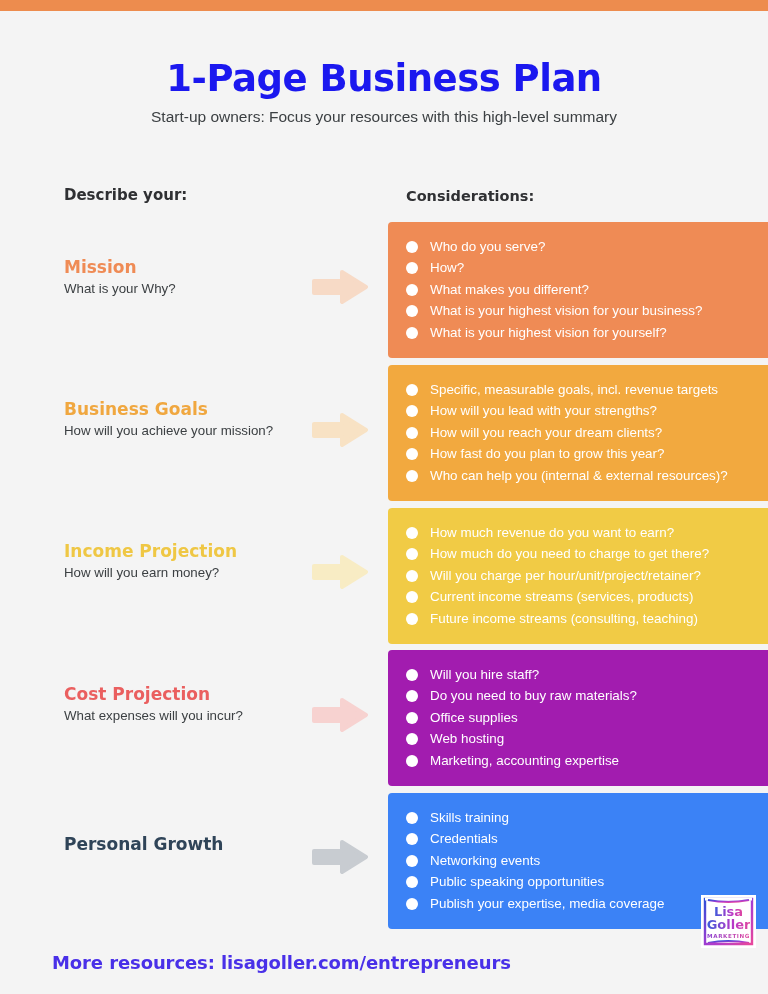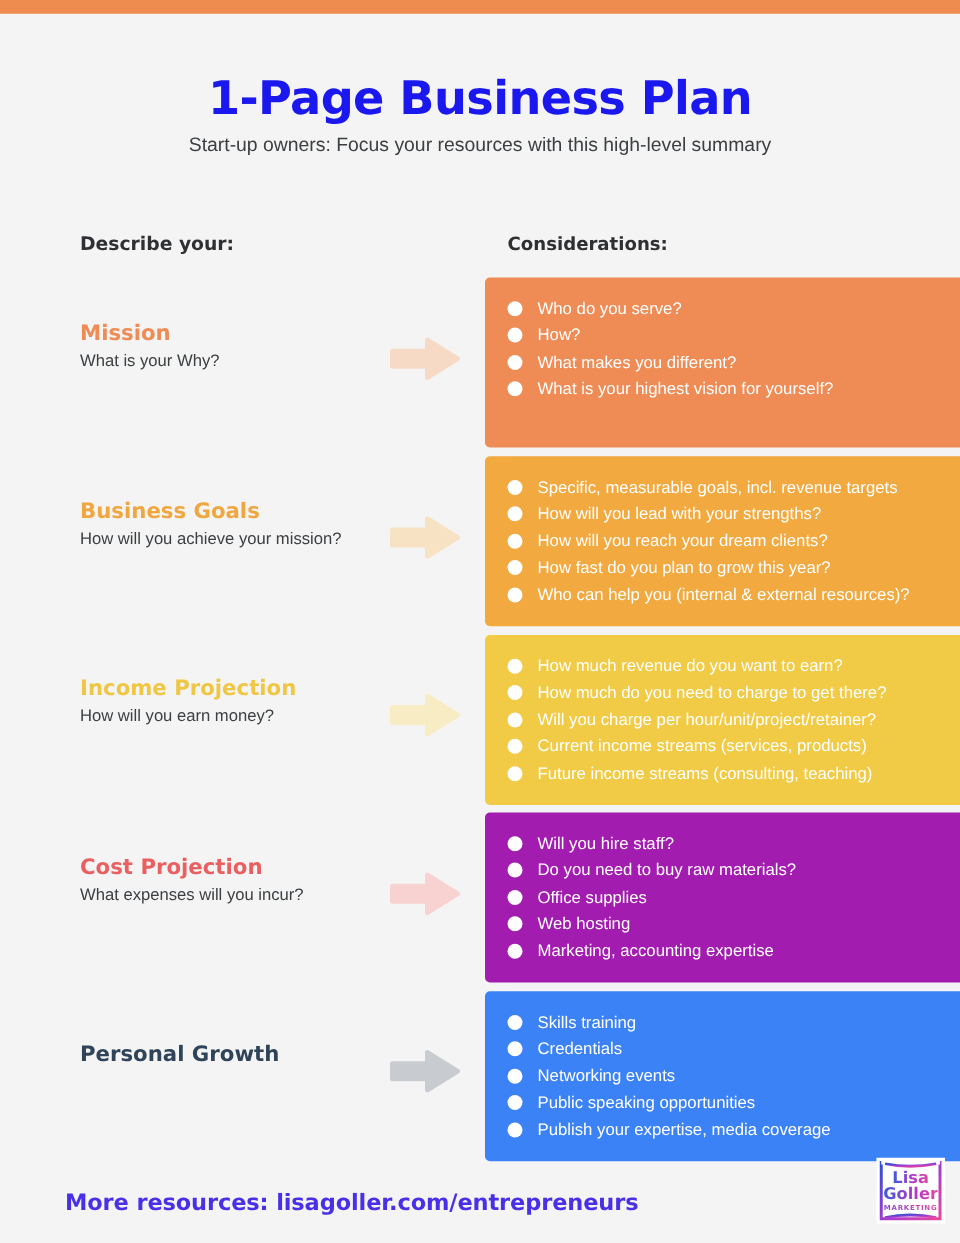--- a/index.html
+++ b/index.html
@@ -124,21 +124,21 @@
     left: 52px;
     top: 952px;
     font-size: 18px;
     font-weight: bold;
     color: #4930e8;
     letter-spacing: -0.1px;
   }
   .logo-frame {
     position: absolute;
     left: 701px;
-    top: 926px;
+    top: 895px;
     width: 55px;
     height: 53px;
     text-decoration: underline;
   }
   .logo-l1, .logo-l2 {
     font-size: 13px;
     font-weight: bold;
     line-height: 1.0;
     background: linear-gradient(90deg, #3b5bdb 0%, #b838c8 60%, #e0489f 100%);
     -webkit-background-clip: text;
@@ -175,20 +175,24 @@
           <span class="dot"></span>
           <span class="bullet-text">Who do you serve?</span>
         </div>
         <div class="bullet-line">
           <span class="dot"></span>
           <span class="bullet-text">How?</span>
         </div>
         <div class="bullet-line">
           <span class="dot"></span>
           <span class="bullet-text">What makes you different?</span>
+        </div>
+        <div class="bullet-line">
+          <span class="dot"></span>
+          <span class="bullet-text">What is your highest vision for your business?</span>
         </div>
         <div class="bullet-line">
           <span class="dot"></span>
           <span class="bullet-text">What is your highest vision for yourself?</span>
         </div>
       </div>
       <div class="label-block" style="top: 258px;">
         <div class="label-title" style="color: rgb(239, 139, 85);">Mission</div>
         <div class="label-sub">What is your Why?</div>
       </div>

